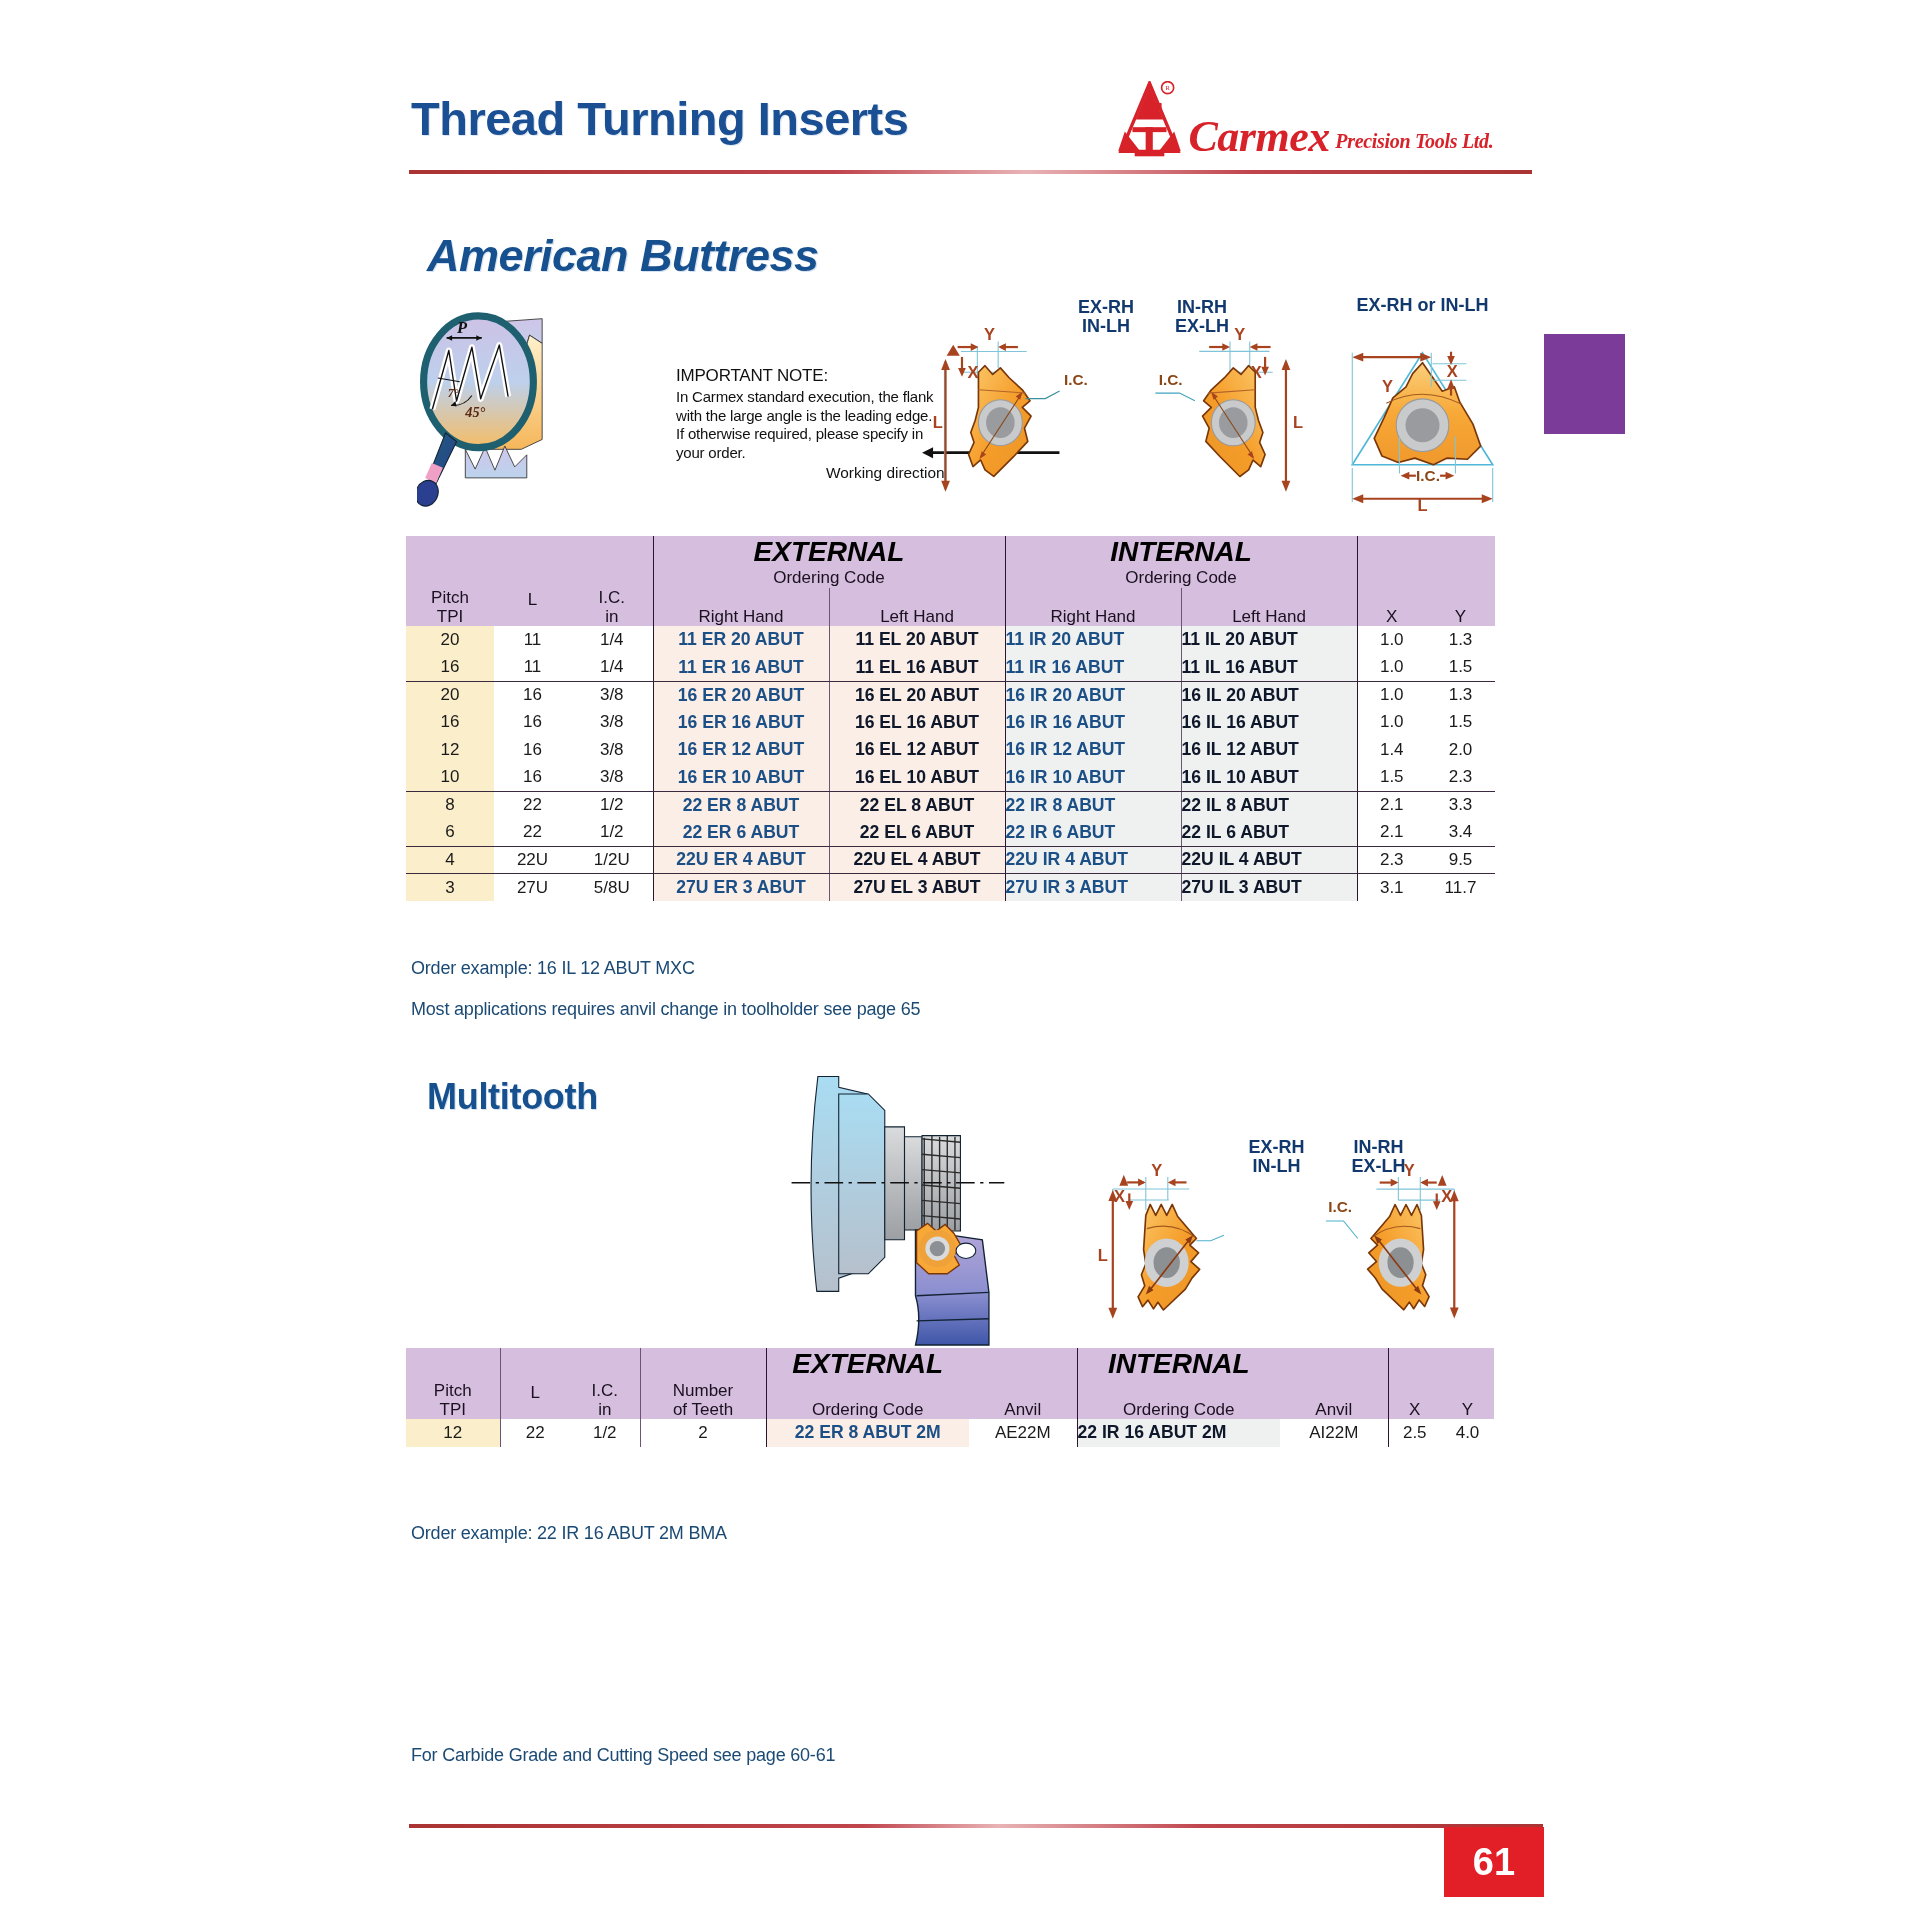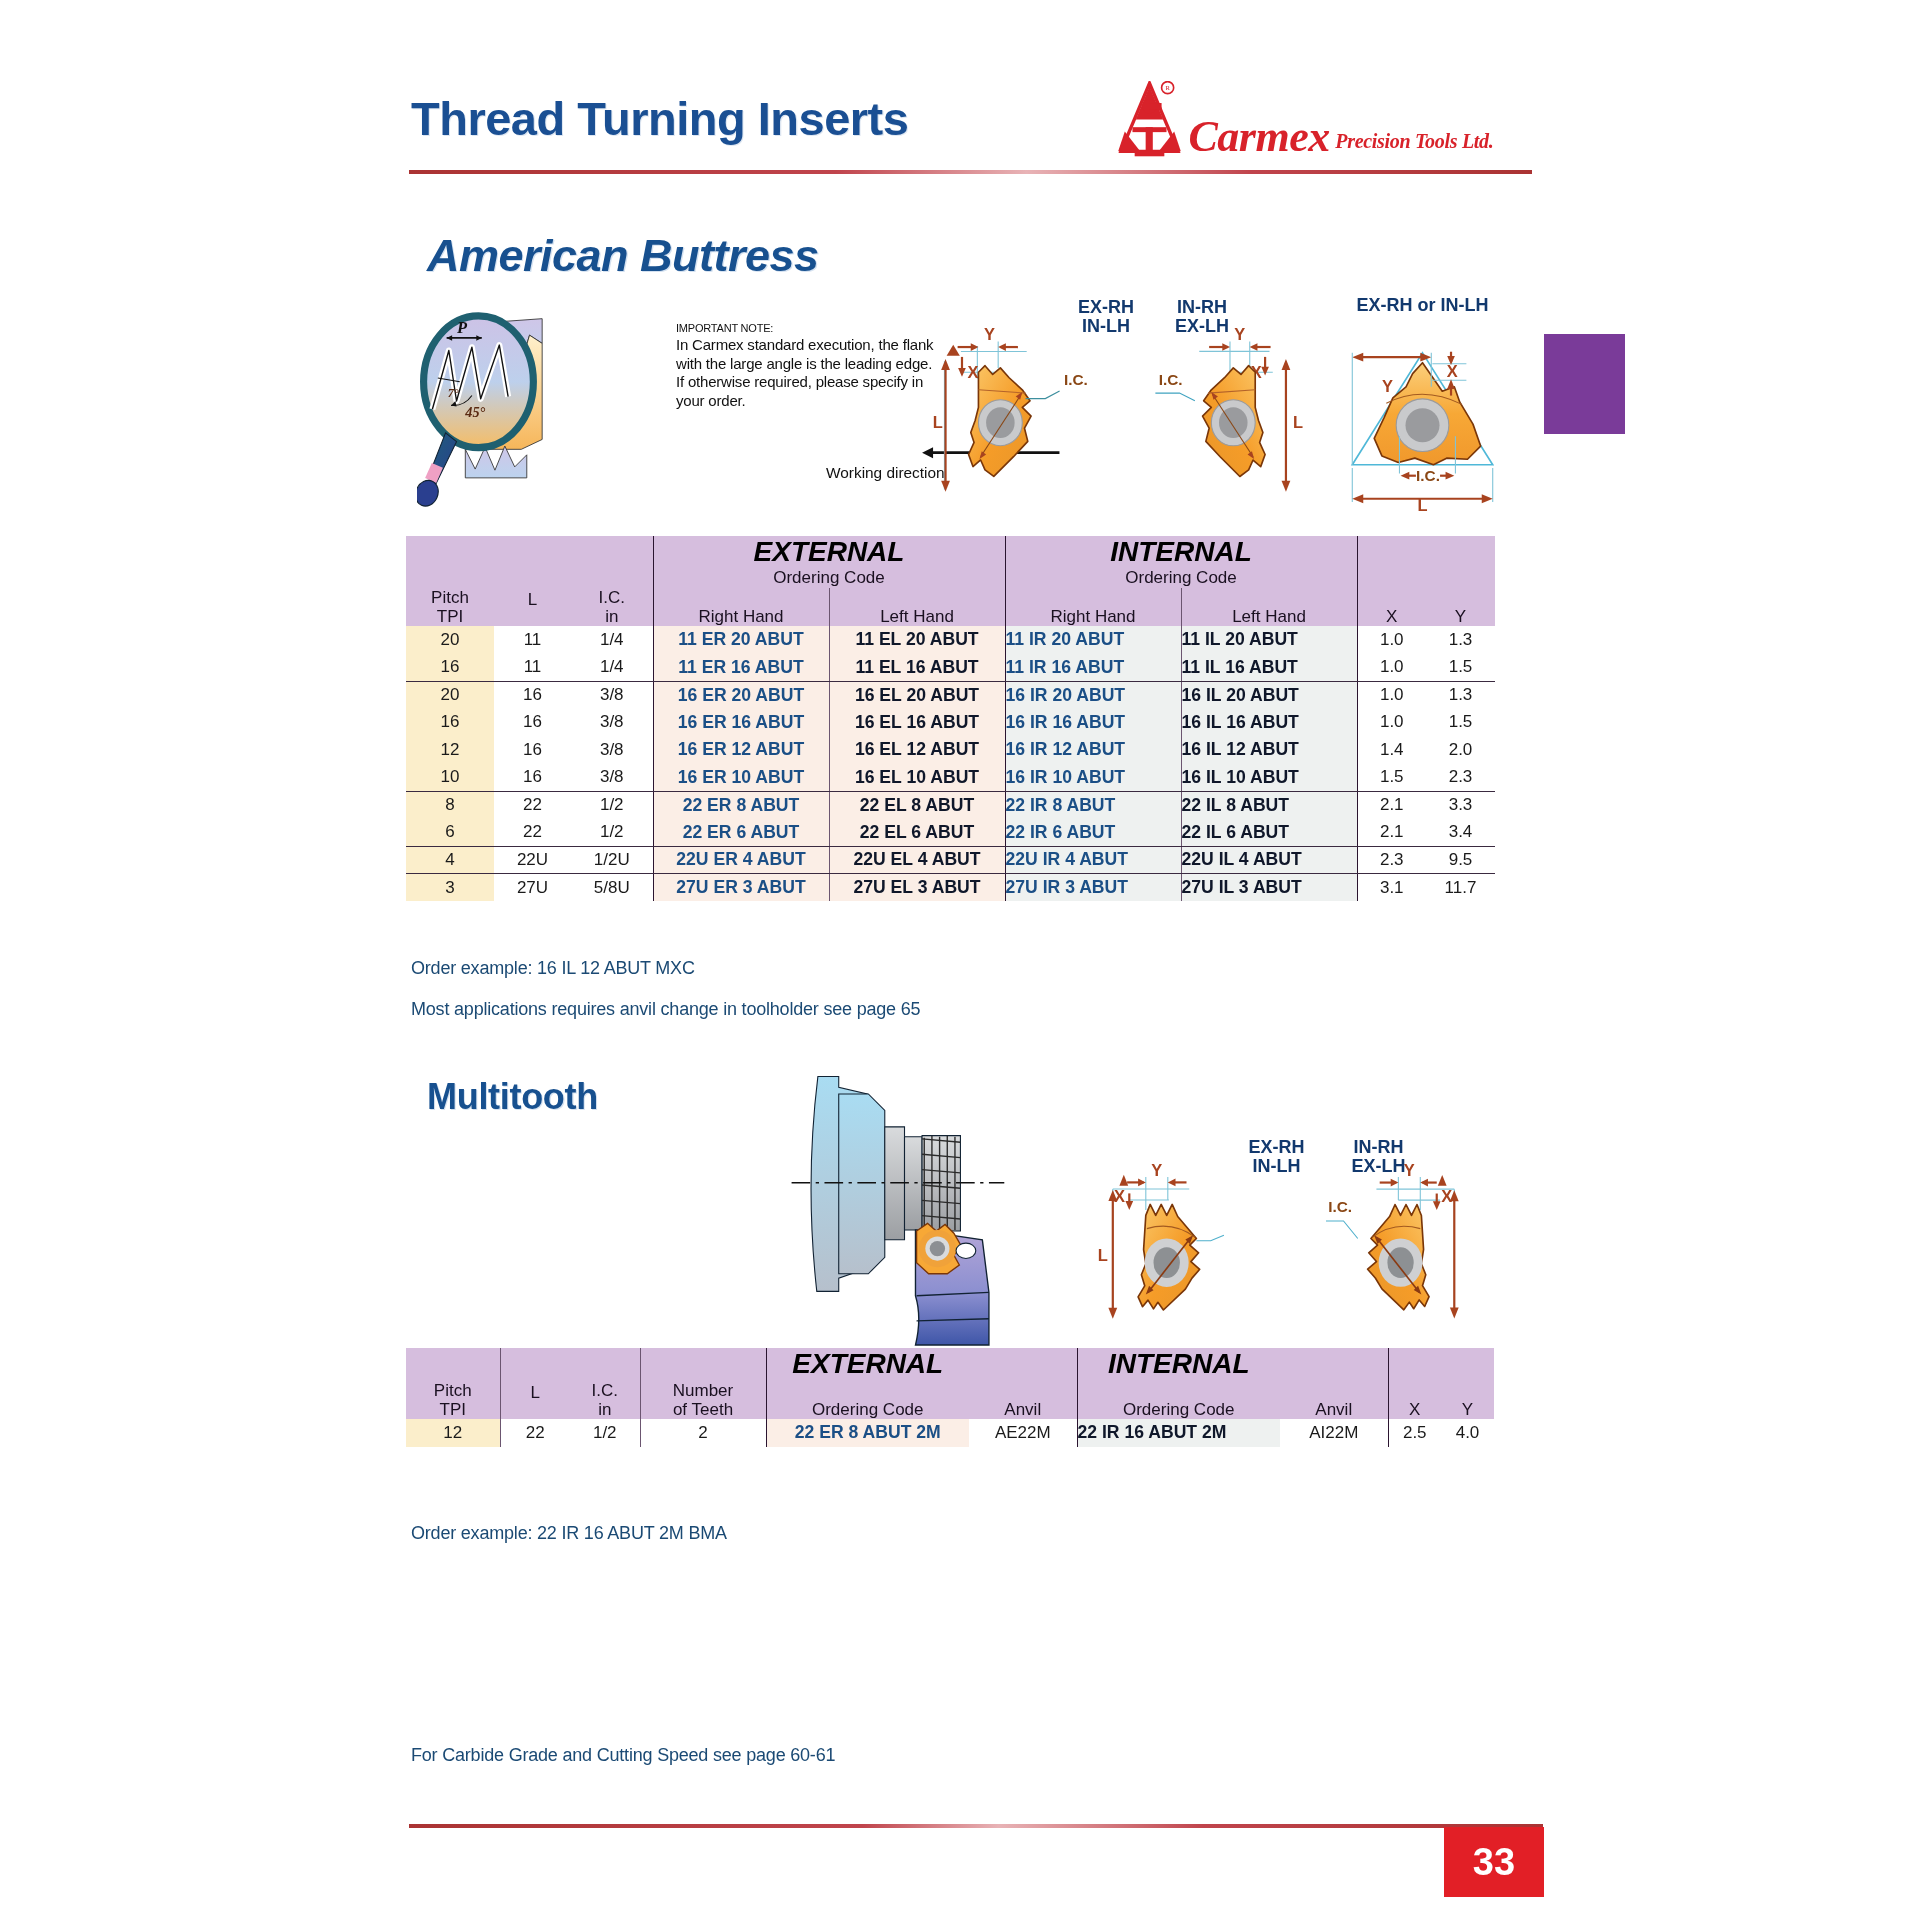--- a/index.html
+++ b/index.html
@@ -22,21 +22,21 @@
     background:linear-gradient(90deg,#a33 0%,#c0444c 38%,#e8b3b6 55%,#c0444c 75%,#a33 100%);}
 
   
   .sect-title{position:absolute;font-weight:bold;color:#17508f;
     font-family:"Liberation Sans",sans-serif;text-shadow:1.1px 1.1px 0 rgba(170,195,225,.5);margin-left:16px;}
   #sect-buttress{left:411px;top:230px;font-size:45px;font-style:italic;letter-spacing:-0.5px;}
   #sect-multitooth{left:411px;top:1076px;font-size:36px;letter-spacing:-0.3px;}
 
   
   #note-box{position:absolute;left:676px;top:322px;width:258px;color:#111;}
-  #note-head{font-size:11px;letter-spacing:-0.2px;margin-bottom:2.2px;}
+  #note-head{font-size:17px;letter-spacing:-0.2px;margin-bottom:2.2px;margin-top:44px;}
   #note-body{font-size:15px;line-height:1.24;letter-spacing:-0.2px;}
 
   
   #purple-tab{position:absolute;left:1544px;top:334px;width:81px;height:100px;background:#7a3b99;}
 
   
   .ct{position:absolute;border-collapse:collapse;table-layout:fixed;}
   .ct td,.ct th{padding:0;margin:0;}
   .hdrcell{background:#d6bede;color:#1a1020;text-align:center;vertical-align:bottom;
      font-size:17px;font-weight:normal;padding-bottom:5px;line-height:1.12;}
@@ -640,15 +640,15 @@
         <td class="plain">4.0</td>
       </tr>
     </tbody>
 </table>
 
 <div class="cap" style="left:411px;top:1523px;">Order example: 22 IR 16 ABUT 2M BMA</div>
 
 <div class="cap" style="left:411px;top:1745px;">For Carbide Grade and Cutting Speed see page 60-61</div>
 <div id="foot-rule"></div>
 <div id="pagenum-box">
-  <span id="pagenum">33</span>
+  <span id="pagenum">61</span>
 </div>
 
 
 </body></html>

